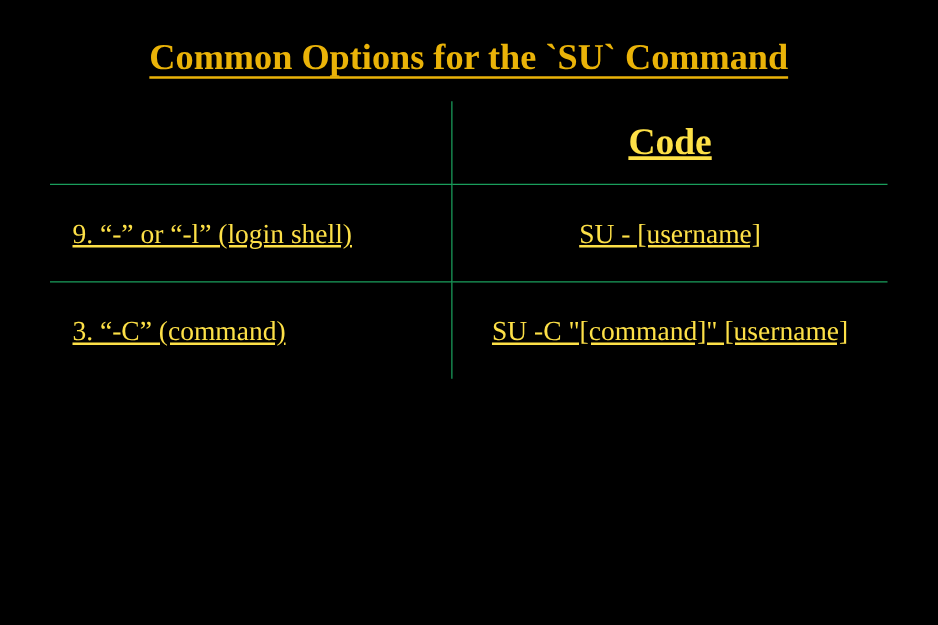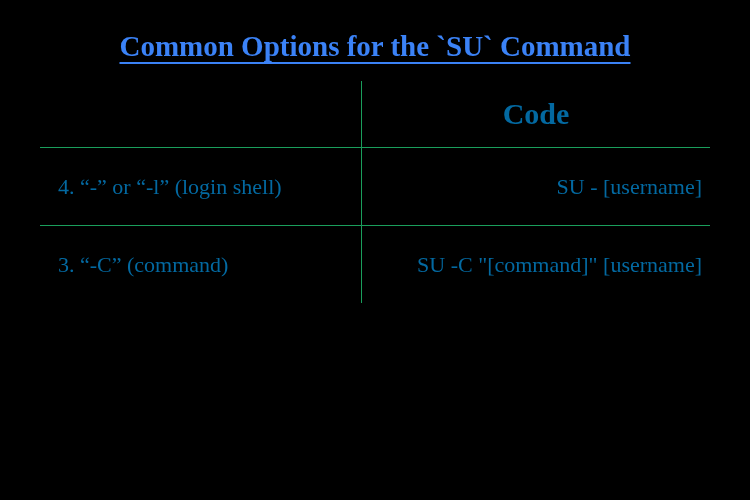--- a/index.html
+++ b/index.html
@@ -11,40 +11,41 @@
       background: #000;
       width: 750px;
       height: 500px;
       font-family: Georgia, 'Times New Roman', serif;
       overflow: hidden;
     }
     .container {
       padding: 30px 40px;
     }
     .title {
-      color: #3b82f6;
+      color: #eab308;
       font-size: 29px;
       font-weight: bold;
       text-align: center;
       text-decoration: underline;
       text-underline-offset: 6px;
       text-decoration-thickness: 2px;
       margin-bottom: 18px;
     }
     table {
       width: 100%;
       border-collapse: collapse;
     }
     td, th {
       border: 1.5px solid #1a9e5c;
       border-left: none;
       border-right: none;
-      color: #0369a1;
+      color: #fde047;
       font-size: 22px;
       vertical-align: middle;
+      text-decoration: underline;
     }
     tr td:first-child, tr th:first-child {
       border-right: 1.5px solid #1a9e5c;
     }
     th {
       font-size: 30px;
       font-weight: bold;
       text-align: center;
       padding: 16px 10px;
       border-top: none;
@@ -52,21 +53,21 @@
     th.empty {
       border-top: none;
     }
     td.left {
       padding: 22px 12px 22px 18px;
       width: 48%;
       line-height: 1.5;
     }
     td.right {
       padding: 22px 8px;
-      text-align: right;
+      text-align: center;
       width: 52%;
     }
     tr:last-child td {
       border-bottom: none;
     }
     .indent {
       padding-left: 28px;
       display: block;
     }
   </style>
@@ -75,21 +76,21 @@
 
 <div class="container">
   <h1 class="title">Common Options for the `SU` Command</h1>
   <table>
     <tbody>
         <tr>
       <th class="empty"></th>
       <th>Code</th>
     </tr>
     <tr>
-      <td class="left">4. “-” or “-l” (login shell)</td>
+      <td class="left">9. “-” or “-l” (login shell)</td>
       <td class="right">SU - [username]</td>
     </tr>
     <tr>
       <td class="left">3. “-C” (command)</td>
       <td class="right">SU -C "[command]" [username]</td>
     </tr>
   </tbody>
     </table>
 </div>
 

